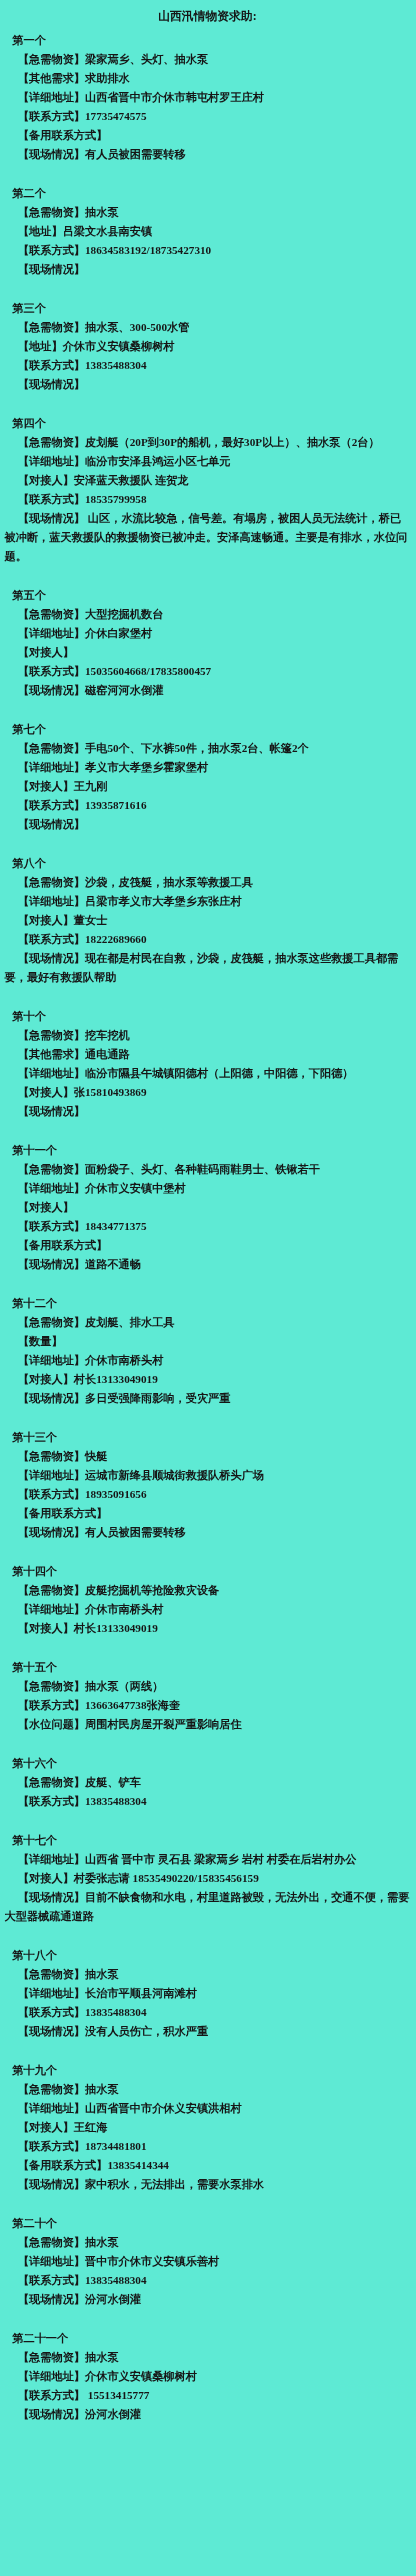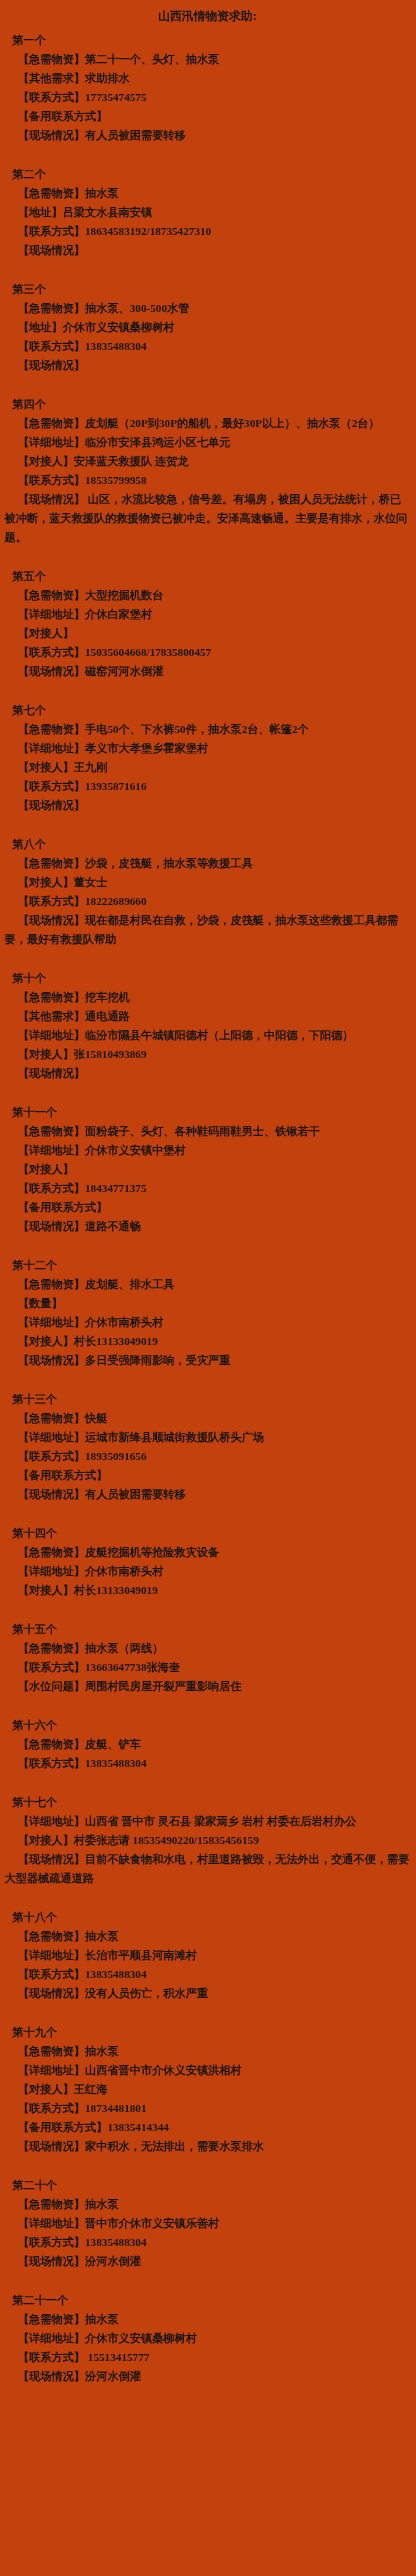--- a/index.html
+++ b/index.html
@@ -1,20 +1,20 @@
 <!DOCTYPE html>
 <html style="font-size:9px"><head>
 <meta charset="utf-8">
 <style>
   html, body { margin: 0; padding: 0; background: #ffffff; }
   .page {
     width: 417px;
     height: 2576px;
     box-sizing: border-box;
-    background: #c2410c;
+    background: #5eead4;
     color: #161616;
     font-family: "Liberation Serif", "DejaVu Serif", serif;
     font-weight: 700;
     font-size: 11.2px;
     line-height: 19px;
     padding: 5.6px 6.7px 0 4.5px;
     overflow: hidden;
   }
   .title {
     text-align: center;
@@ -29,22 +29,23 @@
   .fv { white-space: pre-wrap; }
 </style>
 </head>
 <body>
 
 <div class="page">
   <h1 class="title">山西汛情物资求助:</h1>
   <div class="sections">
   <section class="sec">
     <div class="sec-h">第一个</div>
-    <div class="line"><span class="fk">【急需物资】</span><span class="fv">第二十一个、头灯、抽水泵</span></div>
+    <div class="line"><span class="fk">【急需物资】</span><span class="fv">梁家焉乡、头灯、抽水泵</span></div>
         <div class="line"><span class="fk">【其他需求】</span><span class="fv">求助排水</span></div>
+        <div class="line"><span class="fk">【详细地址】</span><span class="fv">山西省晋中市介休市韩屯村罗王庄村</span></div>
         <div class="line"><span class="fk">【联系方式】</span><span class="fv">17735474575</span></div>
         <div class="line"><span class="fk">【备用联系方式】</span><span class="fv"></span></div>
         <div class="line"><span class="fk">【现场情况】</span><span class="fv">有人员被困需要转移</span></div>
   </section>
 
   <section class="sec">
     <div class="sec-h">第二个</div>
     <div class="line"><span class="fk">【急需物资】</span><span class="fv">抽水泵</span></div>
         <div class="line"><span class="fk">【地址】</span><span class="fv">吕梁文水县南安镇</span></div>
         <div class="line"><span class="fk">【联系方式】</span><span class="fv">18634583192/18735427310</span></div>
@@ -82,20 +83,21 @@
     <div class="line"><span class="fk">【急需物资】</span><span class="fv">手电50个、下水裤50件，抽水泵2台、帐篷2个</span></div>
         <div class="line"><span class="fk">【详细地址】</span><span class="fv">孝义市大孝堡乡霍家堡村</span></div>
         <div class="line"><span class="fk">【对接人】</span><span class="fv">王九刚</span></div>
         <div class="line"><span class="fk">【联系方式】</span><span class="fv">13935871616</span></div>
         <div class="line"><span class="fk">【现场情况】</span><span class="fv"></span></div>
   </section>
 
   <section class="sec">
     <div class="sec-h">第八个</div>
     <div class="line"><span class="fk">【急需物资】</span><span class="fv">沙袋，皮筏艇，抽水泵等救援工具</span></div>
+        <div class="line"><span class="fk">【详细地址】</span><span class="fv">吕梁市孝义市大孝堡乡东张庄村</span></div>
         <div class="line"><span class="fk">【对接人】</span><span class="fv">董女士</span></div>
         <div class="line"><span class="fk">【联系方式】</span><span class="fv">18222689660</span></div>
         <div class="line"><span class="fk">【现场情况】</span><span class="fv">现在都是村民在自救，沙袋，皮筏艇，抽水泵这些救援工具都需要，最好有救援队帮助</span></div>
   </section>
 
 
   <section class="sec">
     <div class="sec-h">第十个</div>
     <div class="line"><span class="fk">【急需物资】</span><span class="fv">挖车挖机</span></div>
         <div class="line"><span class="fk">【其他需求】</span><span class="fv">通电通路</span></div>

